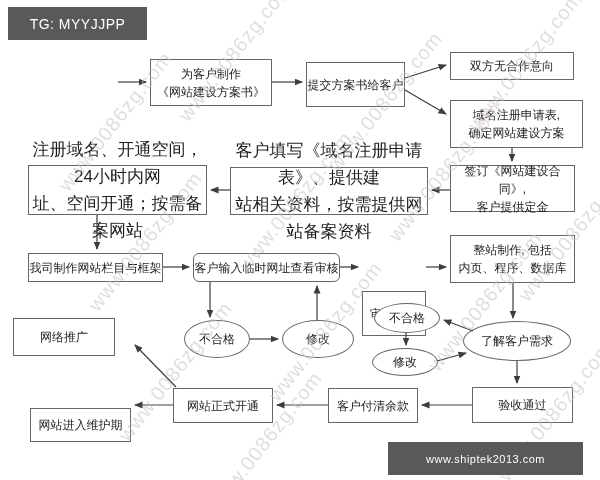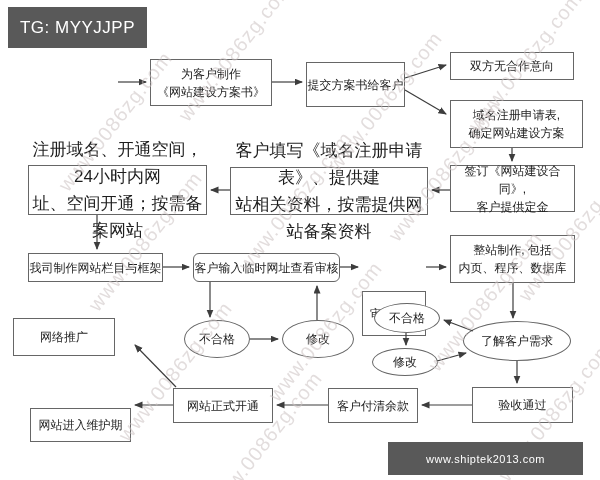--- a/index.html
+++ b/index.html
@@ -9,21 +9,21 @@
     font-family:"Liberation Sans","DejaVu Sans",sans-serif;
   }
   .stage{position:absolute;inset:0;width:600px;height:480px;}
 
   
   .badge{
     position:absolute;background:#595959;color:#fff;
     display:flex;align-items:center;justify-content:center;
     z-index:10;letter-spacing:.5px;
   }
-  .badge.hdr{left:8px;top:7px;width:139px;height:41px;font-size:17px;}
+  .badge.hdr{left:8px;top:7px;width:139px;height:33px;font-size:14px;}
   .badge.ftr{left:388px;top:442px;width:195px;height:33px;font-size:11px;}
 
   
   .box{
     position:absolute;border:1px solid #666;background:#fff;
     display:flex;align-items:center;justify-content:center;
     text-align:center;font-size:12px;color:#1d1d1d;line-height:1.5;
     white-space:pre-line;z-index:2;box-sizing:border-box;
   }
   .box.small{font-size:17px;line-height:1.6;}

